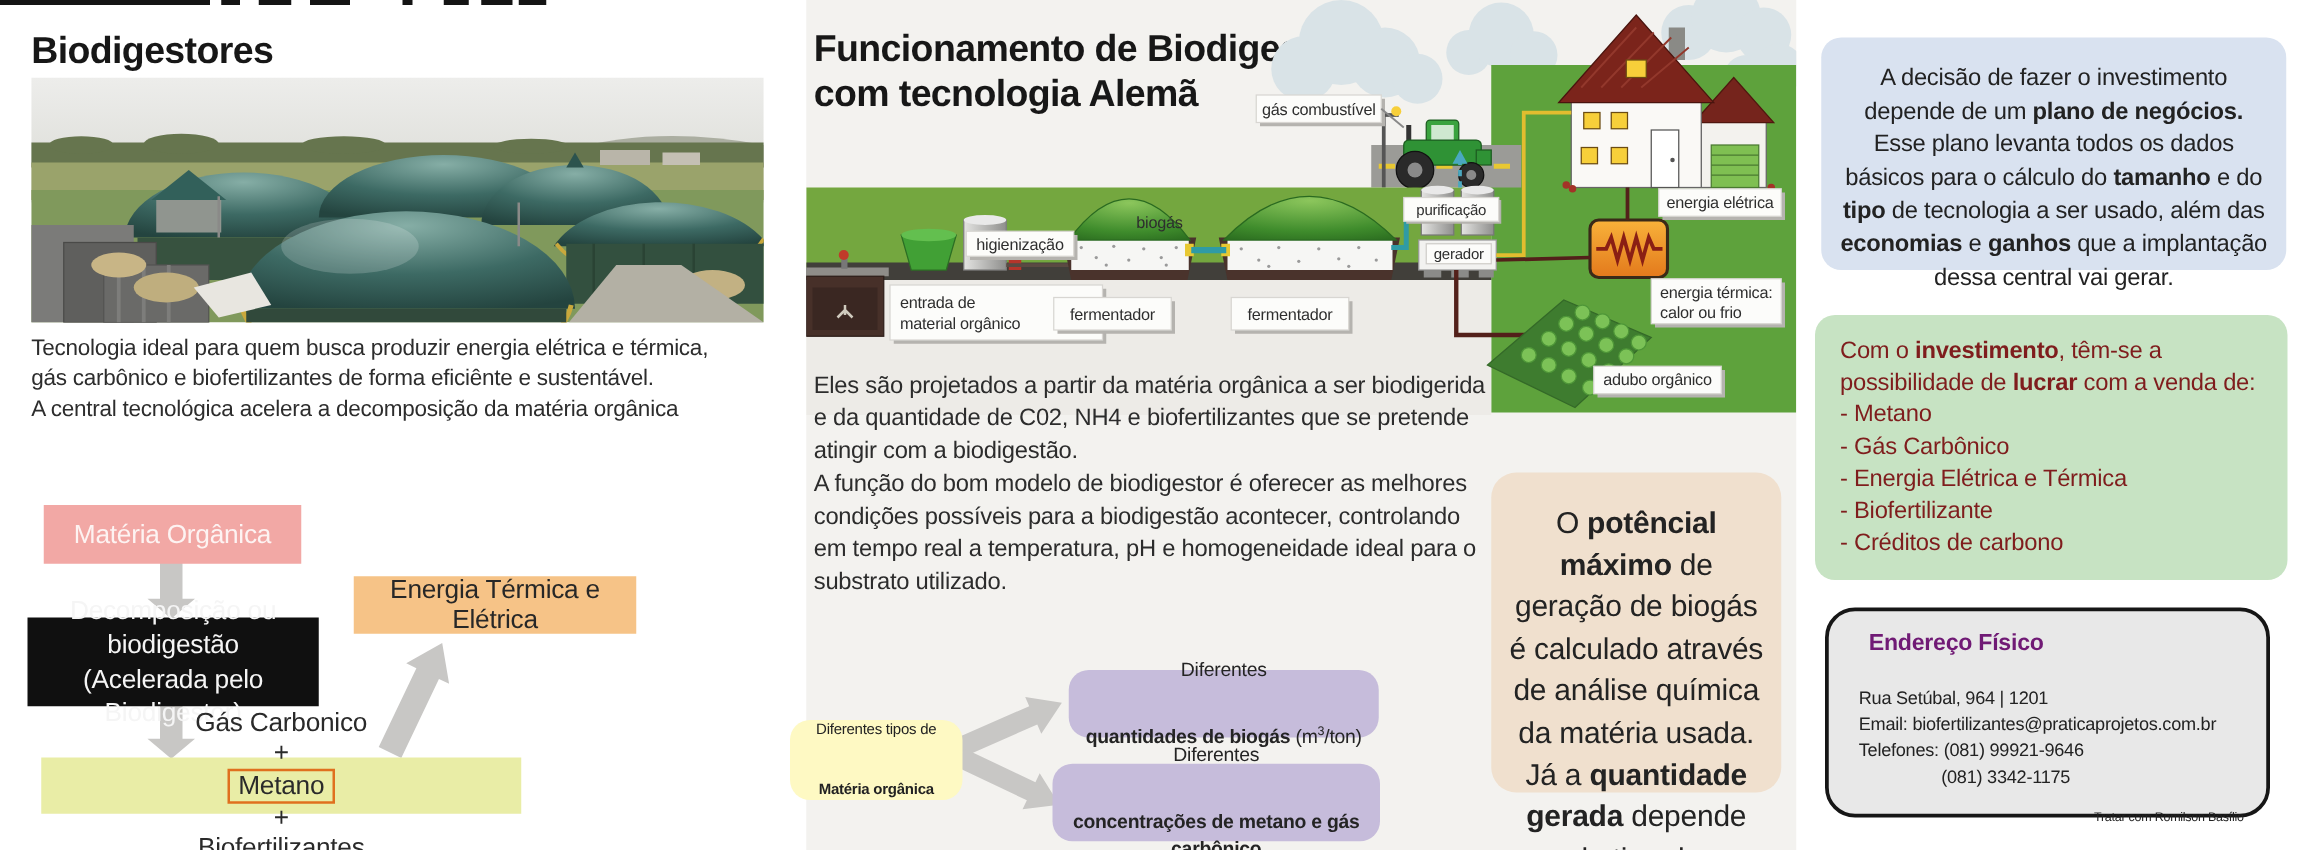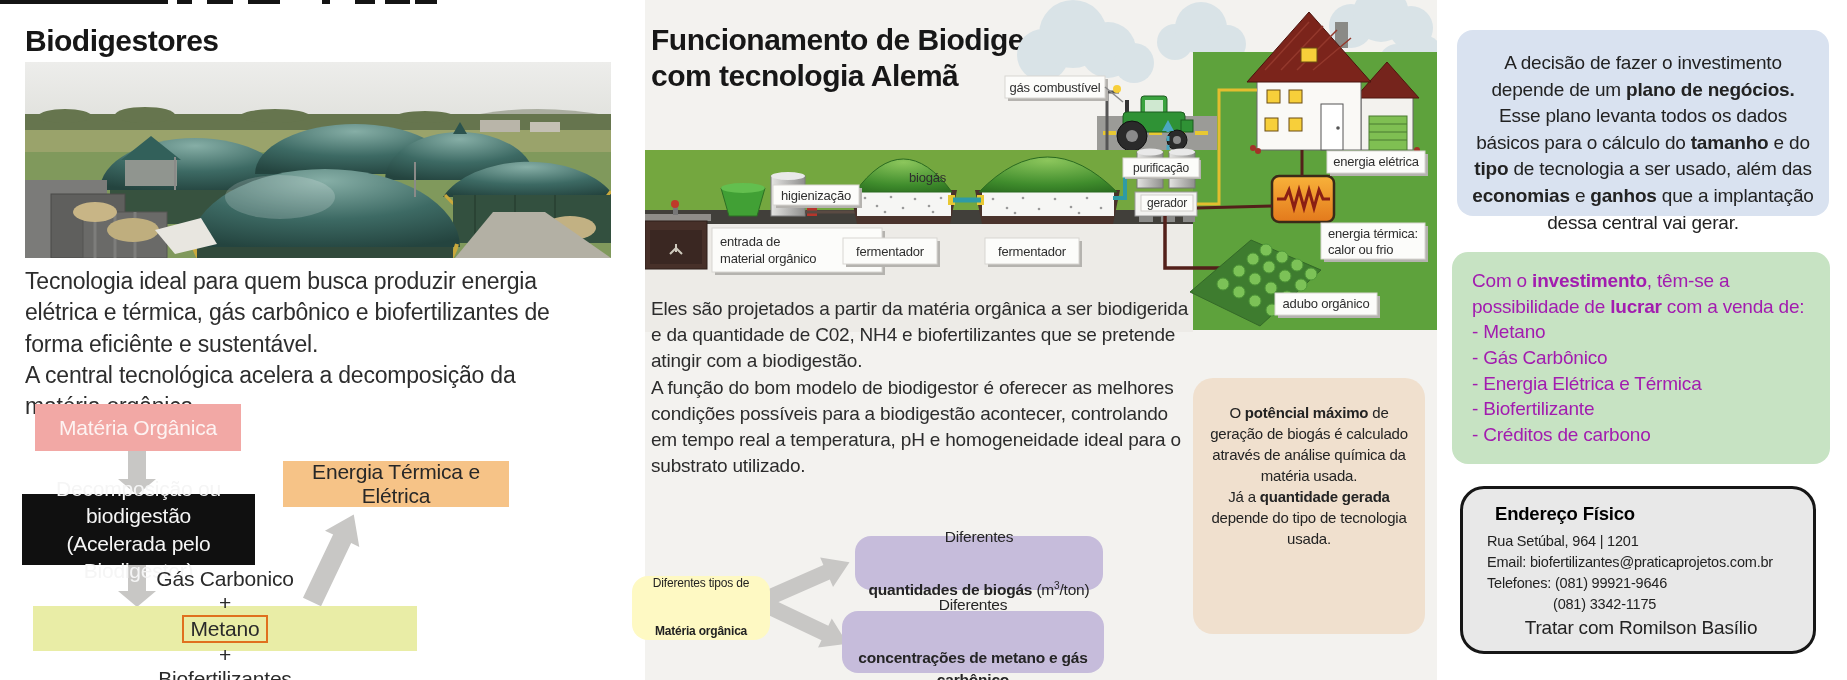--- a/index.html
+++ b/index.html
@@ -2,50 +2,50 @@
 <html><head>
 <meta charset="utf-8">
 <style>
   html,body{margin:0;padding:0;background:#ffffff;}
   .page{position:relative;width:1847px;height:680px;background:#ffffff;overflow:hidden;
         font-family:"Liberation Sans",sans-serif;color:#2b2b2b;letter-spacing:-0.2px;}
   .abs{position:absolute;}
   .seg{position:absolute;top:0;height:4px;background:#141414;}
   
   .page-title{font-size:30px;font-weight:bold;color:#171717;letter-spacing:-0.5px;}
-  .body-text{font-size:23px;line-height:1.36;color:#2d2d2d;}
+  .body-text{font-size:18px;line-height:1.36;color:#2d2d2d;}
   .flow-box{display:flex;align-items:center;justify-content:center;text-align:center;font-size:21px;}
   .pink{background:#f2a8a5;color:#fdf3f2;}
   .blackbox{background:#101010;color:#f5f5f5;line-height:1.3;flex-direction:column;}
   .yellow{background:#e9eda6;color:#2a2a2a;flex-direction:column;}
   .orangebox{background:#f6c387;color:#272727;}
   .metano{border:2px solid #e0701e;padding:0 7px;margin:0 10px;}
   .plus{margin:0 8px;}
   
   .mid-panel{left:645px;top:0;width:792px;height:680px;background:#f3f2ef;}
   .mid-title{font-size:30px;font-weight:bold;color:#171717;line-height:1.2;letter-spacing:-0.5px;}
   .mid-par{font-size:19px;line-height:1.38;color:#2c2c2c;width:545px;}
   .round{border-radius:16px;text-align:center;display:flex;flex-direction:column;justify-content:center;gap:32px;}
   .tan-small{background:#fef9c3;font-size:12px;line-height:1.32;color:#222;}
   .purple{background:#c6bcdb;font-size:15.5px;line-height:1.38;color:#242424;}
   .b{font-weight:bold;}
   sup{font-size:10px;}
   
-  .tan-big{background:#f0e0ce;border-radius:20px;font-size:15px;line-height:1.4;color:#232323;
+  .tan-big{background:#f0e0ce;border-radius:20px;font-size:24px;line-height:1.4;color:#232323;
            text-align:center;padding:24px 14px;box-sizing:border-box;}
   .blue-box{background:#d9e2f0;border-radius:16px;font-size:19px;line-height:1.4;color:#222;
             text-align:center;padding:20px 13px;box-sizing:border-box;}
-  .green-box{background:#c7e3c3;border-radius:16px;font-size:19px;line-height:1.35;color:#a21caf;
+  .green-box{background:#c7e3c3;border-radius:16px;font-size:19px;line-height:1.35;color:#7f1d1d;
              padding:16px 20px;box-sizing:border-box;text-align:left;}
   .addr{background:#e8e8e8;border:3px solid #161616;border-radius:24px;box-sizing:border-box;
         padding:12px 18px 8px 24px;color:#222;}
-  .addr-title{font-size:18.5px;font-weight:bold;margin:2px 0 6px 8px;color:#000000;}
+  .addr-title{font-size:18.5px;font-weight:bold;margin:2px 0 24px 8px;color:#701a75;}
   .addr-line{font-size:14.5px;line-height:1.45;}
   .addr-indent{padding-left:66px;}
-  .addr-right{text-align:center;font-size:19px;margin-top:2px;}
+  .addr-right{text-align:right;font-size:10px;margin-top:16px;}
   svg text{font-family:"Liberation Sans",sans-serif;fill:#2e2e2e;}
   .dlabel{font-size:13px;}
   .dlabel-sm{font-size:12px;}
 </style>
 </head>
 <body>
 
 <div class="page">
 
   <div>

